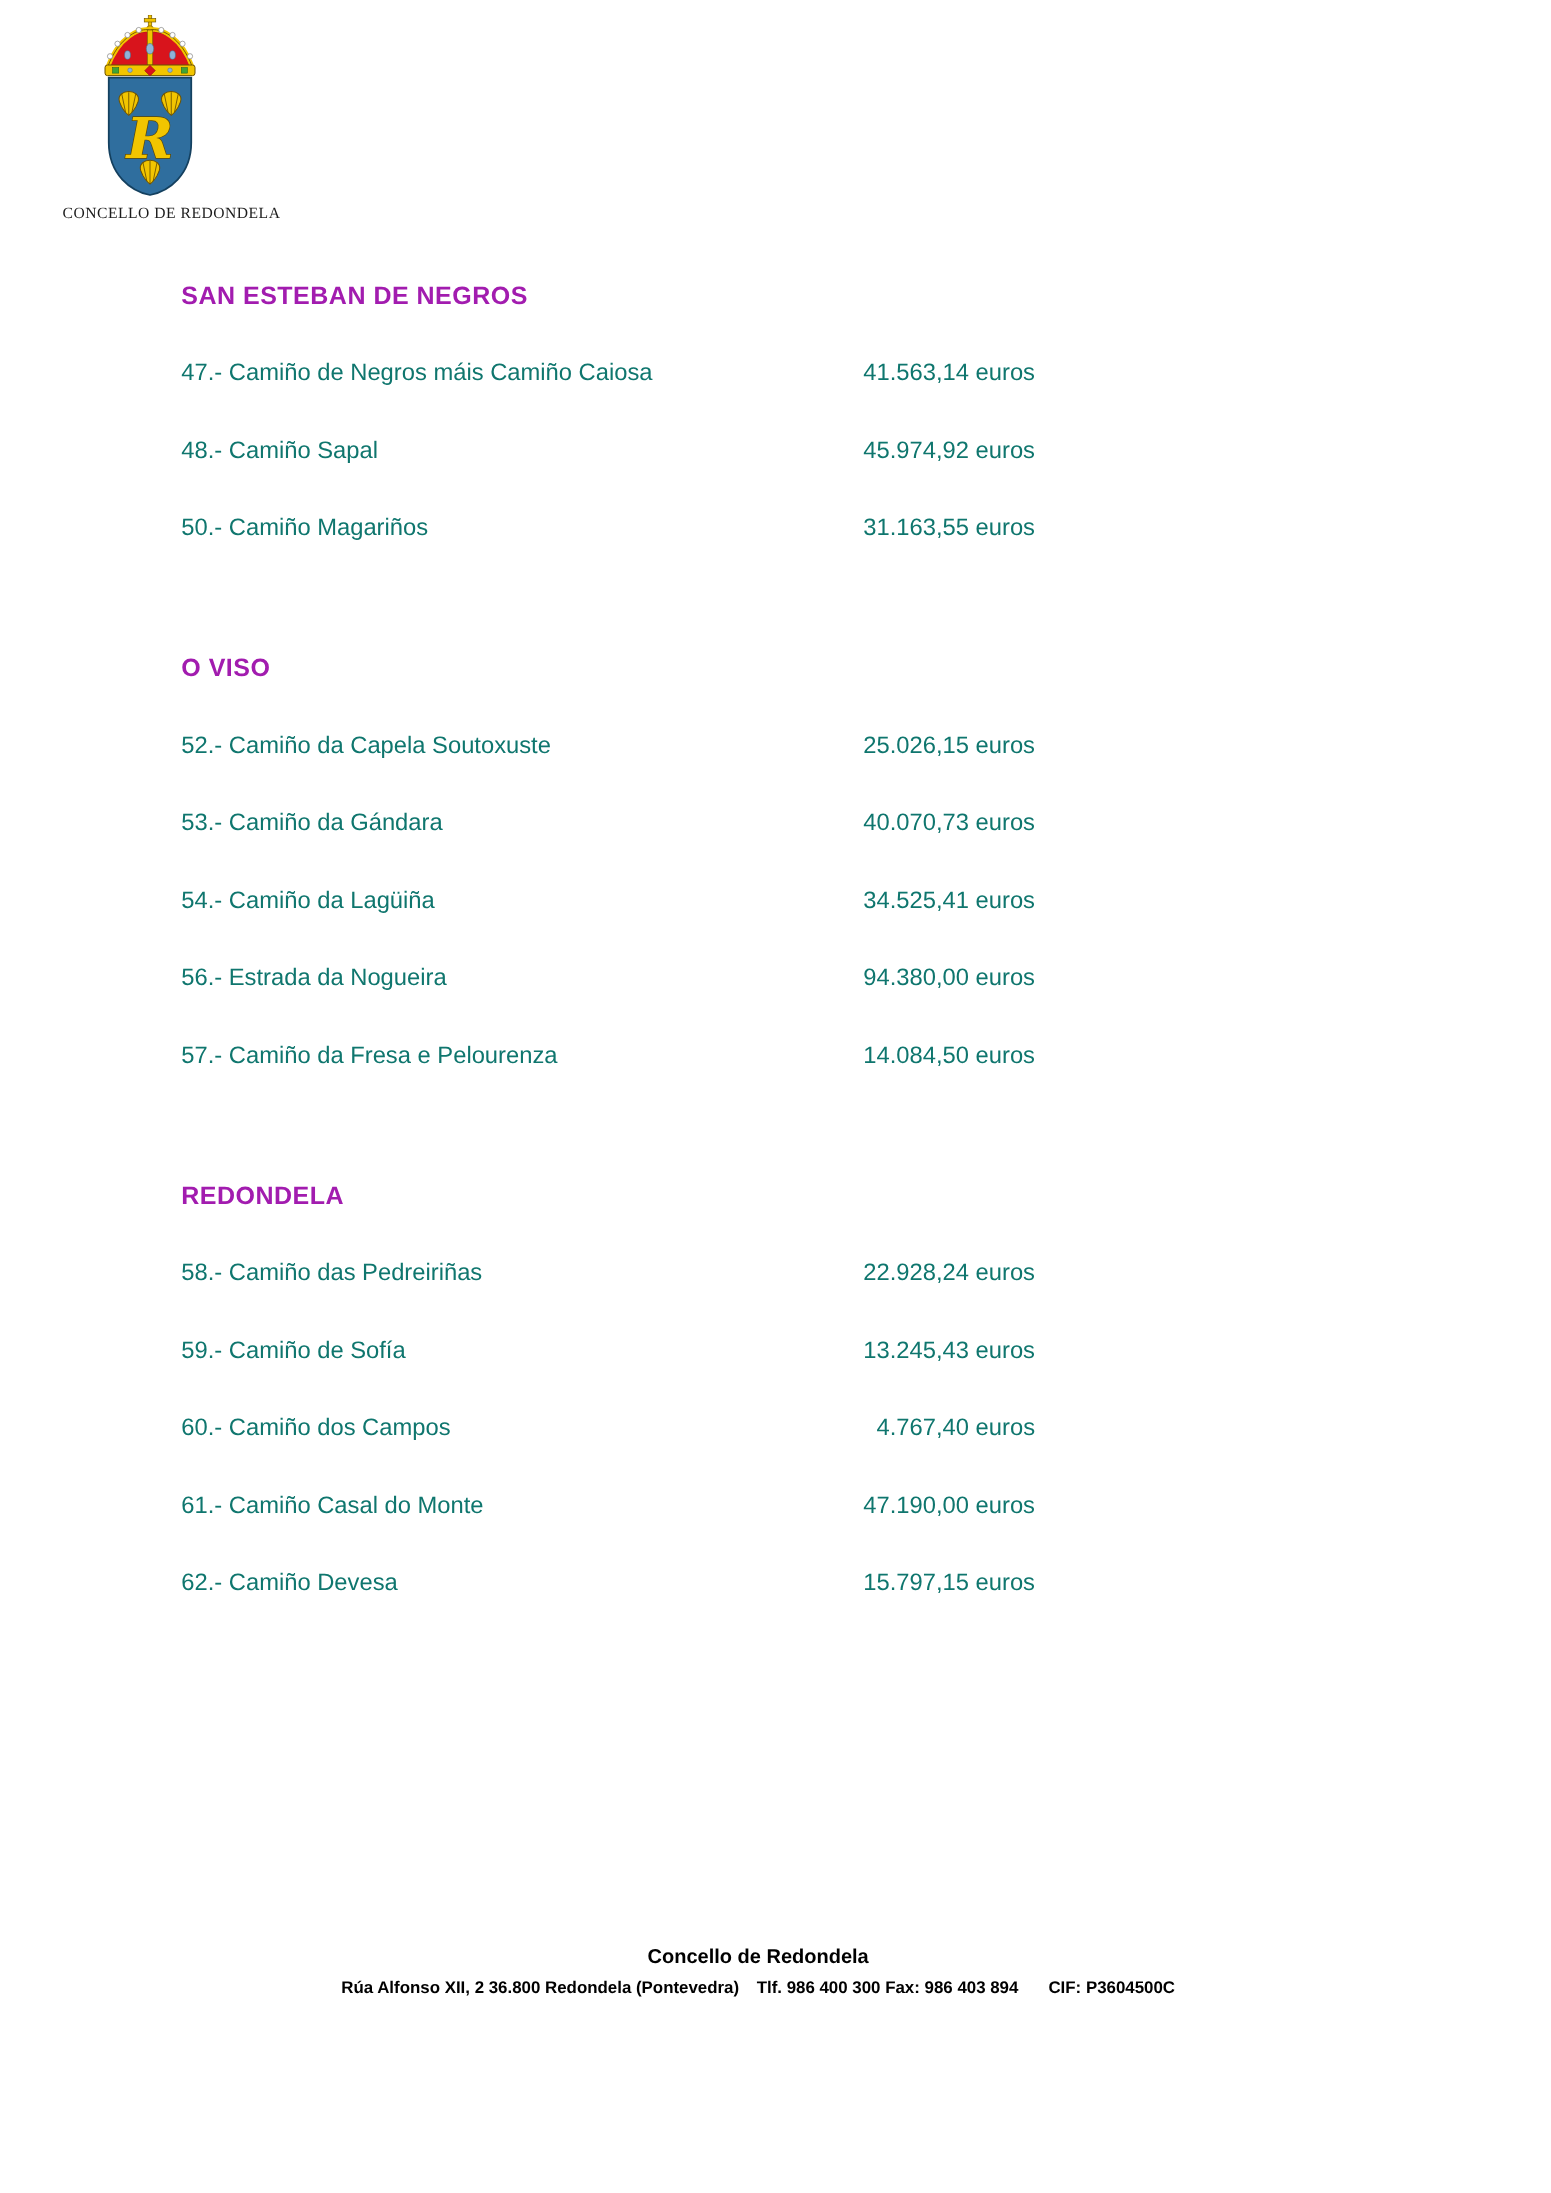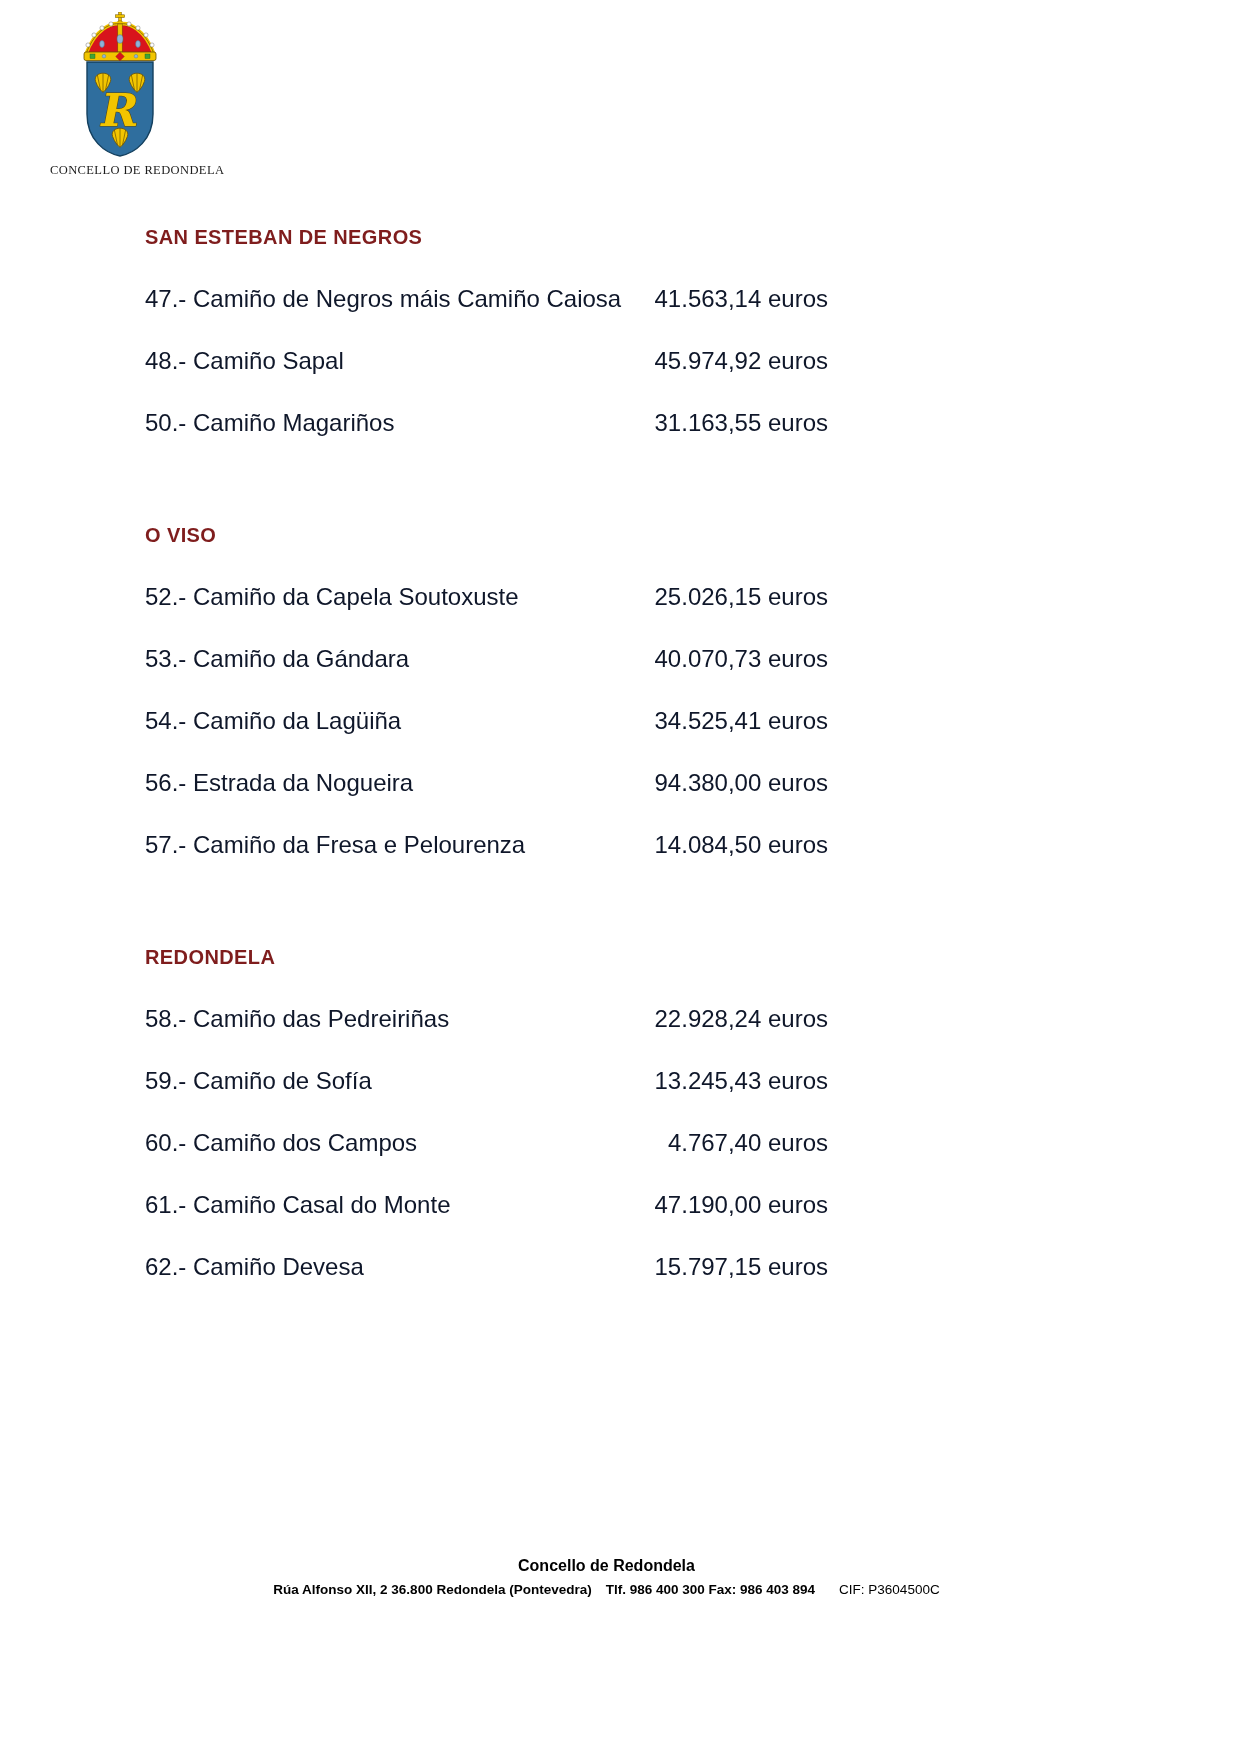--- a/index.html
+++ b/index.html
@@ -22,41 +22,41 @@
     color:#1c1c1c; white-space:nowrap;
   }
 
   
   .content { position:absolute; left:145px; top:225px; width:683px; }
   .doc-section { margin:0; }
   .doc-section:not(:first-child) { margin-top:88px; }
   .section-title {
     margin:0;
     font-size:20px; line-height:24px; font-weight:700;
-    letter-spacing:0.4px; color:#7f1d1d;
+    letter-spacing:0.4px; color:#a21caf;
   }
   .row {
     display:flex; justify-content:space-between; align-items:baseline;
     margin-top:38px;
-    font-size:24px; line-height:24px; font-weight:400; color:#0f172a;
+    font-size:19px; line-height:24px; font-weight:400; color:#0f766e;
   }
   .row-label { white-space:nowrap; }
   .row-amount { white-space:nowrap; }
   .row.offset .row-amount { padding-right:70px; }
 
   
   .footer {
     position:absolute; left:0; top:1556px; width:1241px;
     text-align:center; color:#000;
     padding-right:28px; box-sizing:border-box;
   }
   .footer-title { font-size:16px; font-weight:700; line-height:20px; }
   .footer-line { margin-top:6px; font-size:13.5px; font-weight:700; line-height:16px; }
   .footer-line .gap1 { margin-left:14px; }
-  .footer-line .gap2 { margin-left:24px; font-weight:400; }
+  .footer-line .gap2 { margin-left:24px; font-weight:700; }
 </style>
 </head>
 <body>
 
 <div class="page">
 
   <div class="logo-block">
     <svg class="crest" viewBox="0 0 96 148" aria-hidden="true">
 
       <g stroke="#6b5000" stroke-width="0.5" fill="#f2c500">

